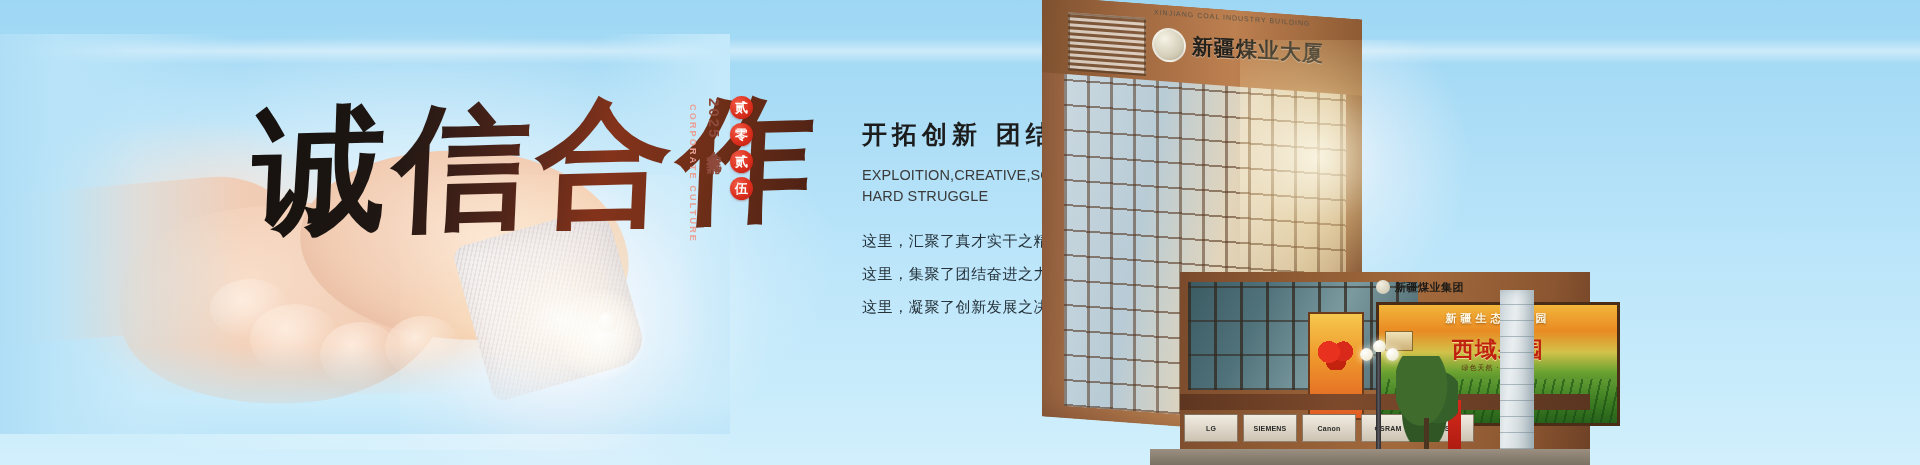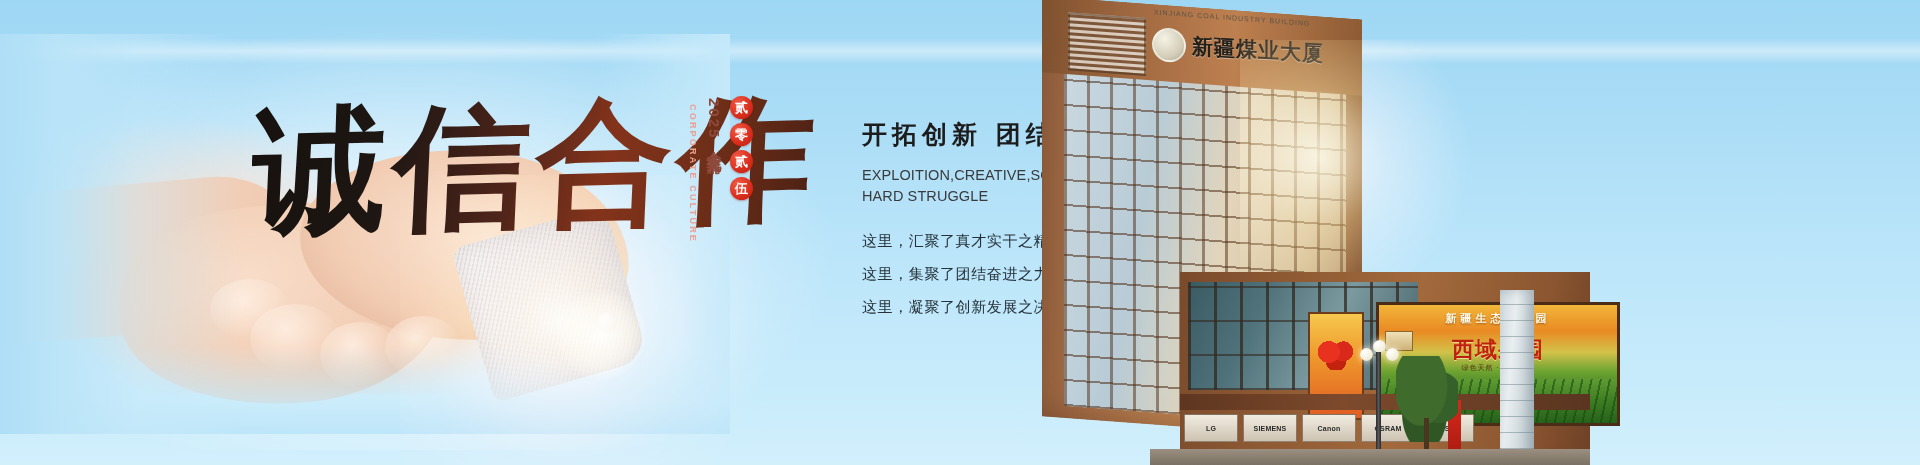--- a/index.html
+++ b/index.html
@@ -420,20 +420,24 @@
         </div>
         <div class="tower-sign-sub">XINJIANG COAL INDUSTRY BUILDING</div>
       </div>
     </div>
 
     <div class="tower-glow"></div>
 
     <div class="podium">
       <div class="podium-glass"></div>
 
+      <div class="podium-sign">
+        <div class="podium-sign-logo"></div>
+        <div class="podium-sign-text">新疆煤业集团</div>
+      </div>
 
       <div class="poster">
         <div class="poster-fruit"></div>
         <div class="poster-bar"></div>
       </div>
 
       <div class="billboard">
         <div class="bb-corner-logo"></div>
         <div class="bb-top-text">新疆生态大果园</div>
         <div class="bb-logo">西域果园</div>

